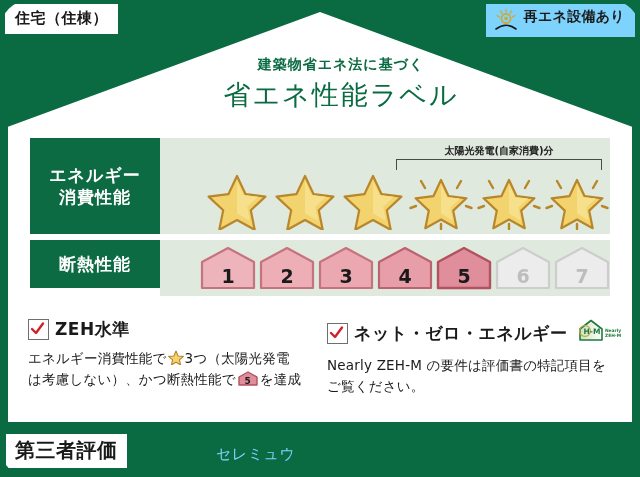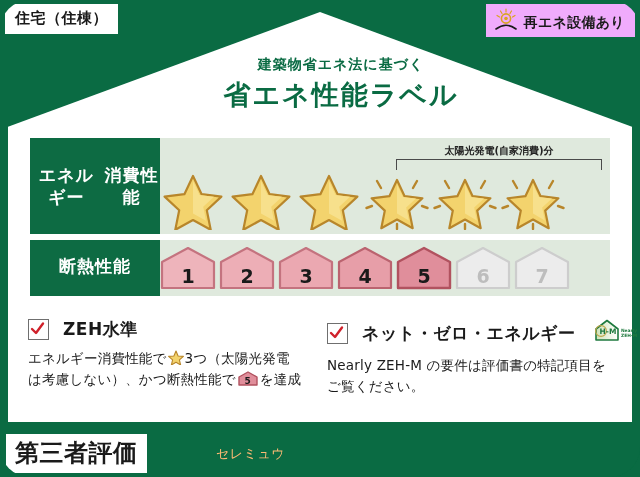--- a/index.html
+++ b/index.html
@@ -31,68 +31,68 @@
   .tag-type{
     position:absolute;left:5px;top:4px;
     background:#ffffff;
     padding:5px 10px 6px 10px;
     font-size:15px;font-weight:bold;color:#1a1a1a;
     letter-spacing:0.5px;
     z-index:20;
   }
   .tag-renew{
     position:absolute;right:5px;top:4px;
-    background:#f0abfc;
+    background:#7dd3fc;
     padding:4px 10px 5px 7px;
-    display:flex;align-items:flex-end;gap:5px;
+    display:flex;align-items:flex-start;gap:5px;
     z-index:20;
   }
   .tag-renew .txt{
     font-size:14px;font-weight:bold;color:#1a1a1a;letter-spacing:0.3px;
   }
   .sun-icon{width:26px;height:24px;display:block;}
 
   
   .title-wrap{
     position:absolute;left:0;right:0;top:56px;
     text-align:center;z-index:10;padding-left:42px;
   }
   .title-sub{
     font-size:14px;font-weight:bold;color:#0a6b43;letter-spacing:1px;
     margin-bottom:3px;
   }
   .title-main{
-    font-size:27px;font-weight:bold;color:#0a6b43;letter-spacing:2px;
+    font-size:27px;font-weight:normal;color:#0a6b43;letter-spacing:2px;
   }
 
   
   .metrics{
     position:absolute;left:30px;top:138px;width:580px;z-index:10;
   }
   .metric-row{
     display:flex;align-items:stretch;margin-bottom:6px;
   }
   .metric-label{
     width:130px;flex:none;
     background:#0d6b43;
     color:#fff;font-weight:bold;
-    display:flex;flex-direction:row;
+    display:flex;flex-direction:column;
     align-items:center;justify-content:center;
     font-size:17px;line-height:1.3;letter-spacing:1px;
     text-align:center;
   }
   .metric-body{
     flex:1;
     background:#dfe9dd;
     position:relative;
-    display:flex;align-items:flex-end;justify-content:flex-start;
+    display:flex;align-items:flex-end;justify-content:flex-end;
   }
   .row-energy .metric-label{height:96px;}
   .row-energy .metric-body{height:96px;}
-  .row-insul .metric-label{height:56px;font-family:Liberation Mono, monospace;}
+  .row-insul .metric-label{height:48px;}
   .row-insul .metric-body{height:56px;align-items:center;}
 
   
   .stars{
     display:flex;align-items:flex-end;gap:2px;
     padding-bottom:4px;
   }
   .star-cell{position:relative;width:66px;height:64px;}
   .star-cell svg{position:absolute;left:0;top:6px;width:66px;height:58px;}
 
@@ -127,21 +127,21 @@
   }
   .house-cell.off .num{color:#bdbdbd;}
 
   
   .criteria{
     position:absolute;left:28px;top:318px;width:584px;
     display:flex;gap:14px;z-index:10;
   }
   .crit-col{width:285px;}
   .crit-head{
-    display:flex;align-items:center;gap:14px;margin-bottom:7px;
+    display:flex;align-items:center;gap:6px;margin-bottom:7px;
   }
   .checkbox{
     width:19px;height:19px;flex:none;
     border:1.5px solid #6f6f6f;background:#fff;
     position:relative;
   }
   .checkbox svg{position:absolute;left:1px;top:1px;width:15px;height:15px;}
   .crit-title{
     font-size:17px;font-weight:bold;color:#1a1a1a;letter-spacing:0.5px;
     white-space:nowrap;
@@ -165,25 +165,25 @@
   
   .footer{
     position:absolute;left:0;right:0;bottom:0;height:50px;
     background:#0a6b43;z-index:15;
   }
   .bels-badge{
     position:absolute;left:6px;top:7px;
     background:#fff;padding:3px 9px 4px 9px;
     display:flex;align-items:baseline;gap:6px;
   }
-  .bels-jp{font-size:24px;font-weight:bold;color:#1a1a1a;letter-spacing:0.5px;}
+  .bels-jp{font-size:20px;font-weight:bold;color:#1a1a1a;letter-spacing:0.5px;}
   .bels-en{font-size:22px;font-weight:bold;color:#0a6b43;letter-spacing:0.5px;font-family:"DejaVu Sans","Liberation Sans",sans-serif;}
   .vendor{
     position:absolute;left:216px;top:18px;
-    font-size:13px;color:#fdba74;letter-spacing:0.5px;
+    font-size:15px;color:#7dd3fc;letter-spacing:0.5px;
   }
   .foot-right{
     position:absolute;right:10px;top:6px;text-align:right;
   }
   .eval-date{font-size:14px;font-weight:bold;color:#fff;letter-spacing:0.3px;}
   .eval-id{font-size:10px;color:#e6f0e9;margin-top:2px;letter-spacing:0.2px;}
 </style>
 </head>
 <body>
 

